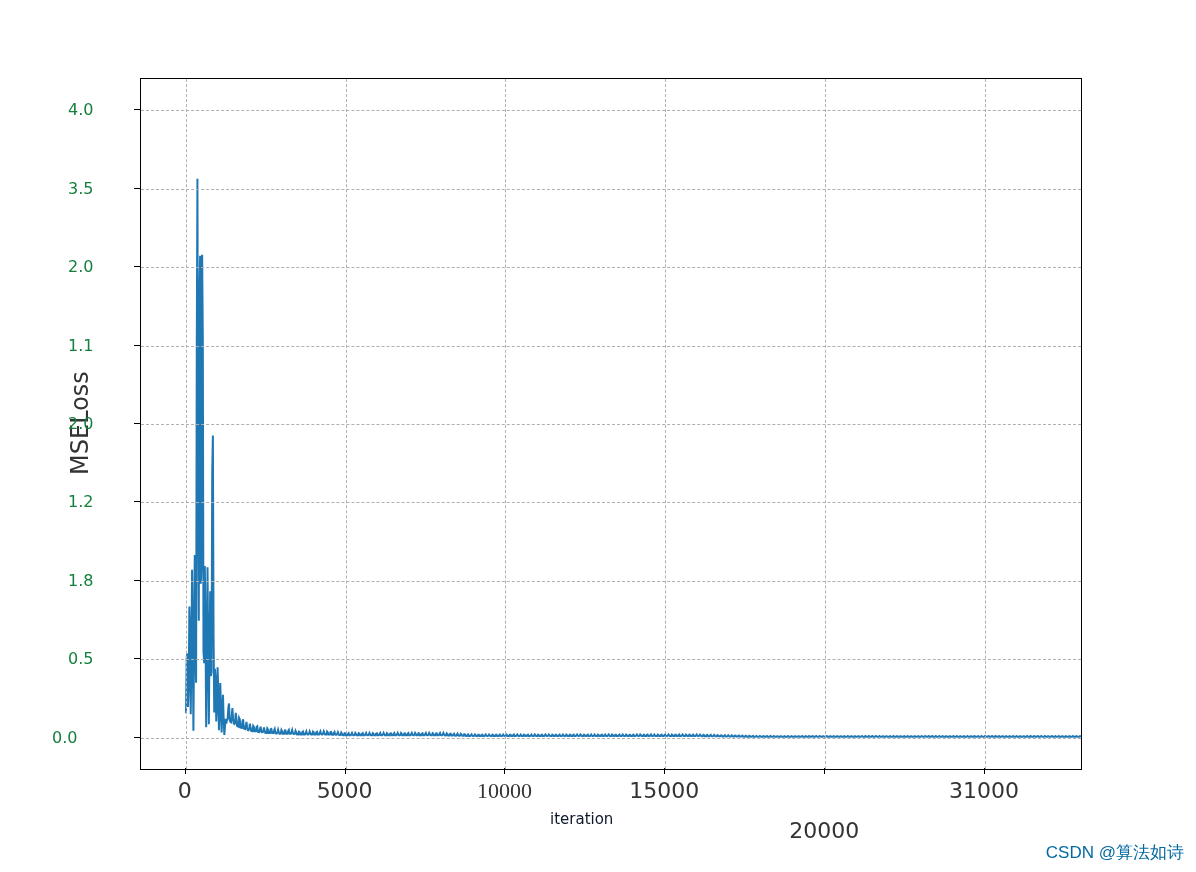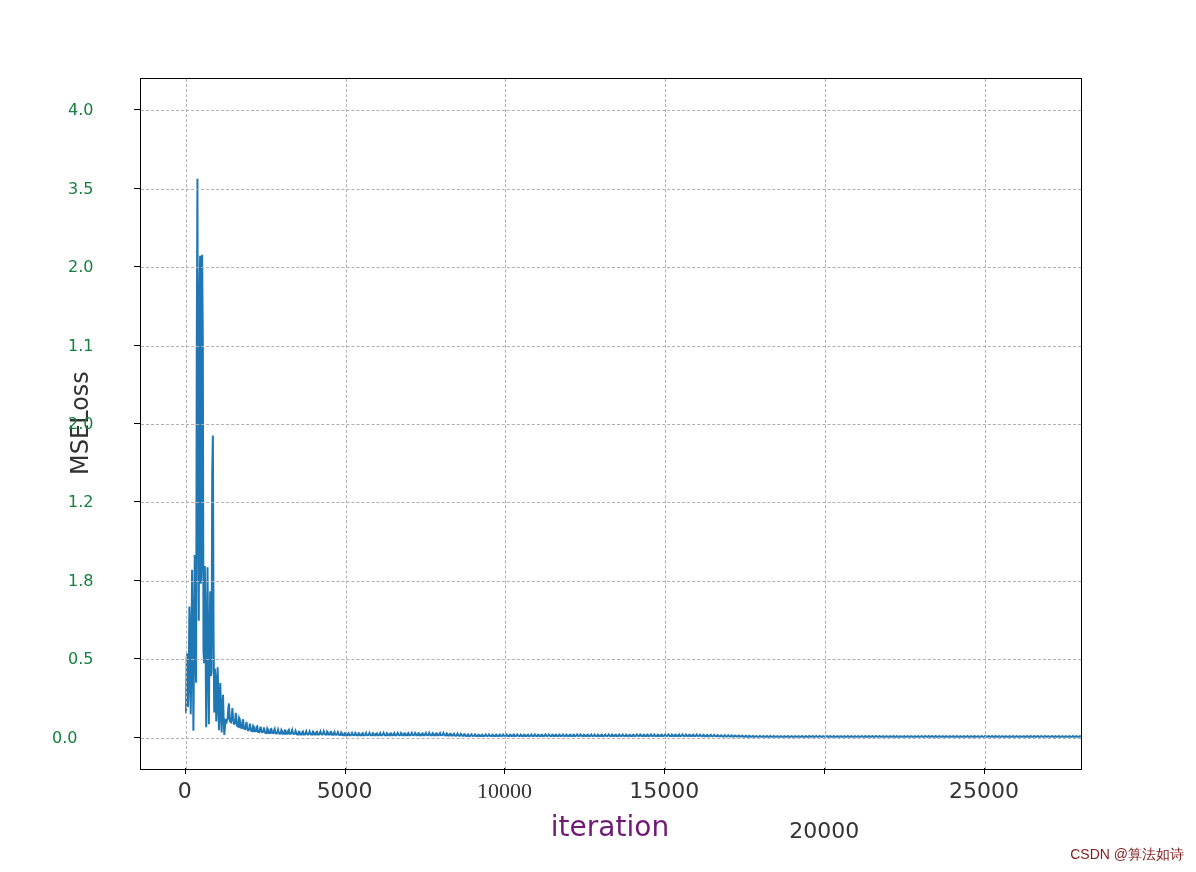--- a/index.html
+++ b/index.html
@@ -62,35 +62,34 @@
   #ylabel {
     position: absolute;
     transform: rotate(-90deg);
     transform-origin: center center;
     font-size: 24px;
     color: #333333;
     text-align: center;
   }
   #xlabel {
     position: absolute;
-    font-size: 28px;
-    color: #701a75;
-    text-align: center;
+    font-size: 15px;
+    color: #0f172a;
   }
   #line {
     position: absolute;
     left: 0;
     top: 0;
   }
   #watermark {
     position: absolute;
     right: 12px;
     bottom: 8px;
-    font-size: 14px;
-    color: #7f1d1d;
+    font-size: 17px;
+    color: #0369a1;
     font-family: Arial, sans-serif;
   }
 </style>
 </head>
 <body>
 
 <div id="figure">
   <div id="axes" style="left: 140px; top: 78px; width: 940px; height: 690px;">
     <svg id="line" width="940" height="690" viewBox="0 0 940 690">
         <path d="M45.02 634.16 L45.69 578.13 L46.36 574.44 L47.03 627.99 L47.71 605.86 L48.38 527.59 L49.05 555.42 L49.72 635.34 L50.39 583.12 L51.07 490.85 L51.74 558.73 L52.41 651.83 L53.08 562.12 L53.75 476.01 L54.42 573.23 L55.10 603.82 L55.77 267.68 L56.44 99.83 L57.11 435.98 L57.78 541.74 L58.46 213.83 L59.13 176.80 L59.80 504.71 L60.47 487.29 L61.14 175.86 L61.82 261.02 L62.49 572.45 L63.16 584.21 L63.83 486.99 L64.50 551.14 L65.18 648.36 L65.85 573.06 L66.52 488.19 L67.19 577.17 L67.86 645.34 L68.53 560.48 L69.21 512.33 L69.88 597.19 L70.55 592.85 L71.22 392.65 L71.89 356.42 L72.57 556.62 L73.24 633.40 L73.91 589.73 L74.58 598.70 L75.25 642.37 L75.93 627.84 L76.60 588.30 L77.27 611.70 L77.94 651.25 L78.61 631.23 L79.29 604.05 L79.96 630.64 L80.63 653.52 L81.30 630.45 L81.97 615.80 L82.64 638.87 L83.32 656.01 L83.99 646.95 L84.66 639.97 L85.33 644.64 L86.00 640.85 L86.68 639.46 L87.35 628.71 L88.02 624.43 L88.69 640.96 L89.36 642.76 L90.04 643.21 L90.71 637.64 L91.38 629.10 L92.05 639.38 L92.72 644.52 L93.40 645.02 L94.07 643.94 L94.74 633.77 L95.41 639.44 L96.08 646.96 L96.75 647.29 L97.43 647.61 L98.10 638.73 L98.77 640.14 L99.44 648.52 L100.11 648.69 L100.79 648.85 L101.46 642.41 L102.13 640.43 L102.80 649.47 L103.47 649.80 L104.15 650.13 L104.82 646.70 L105.49 642.98 L106.16 648.95 L106.83 651.12 L107.51 651.28 L108.18 650.06 L108.85 644.70 L109.52 648.22 L110.19 651.94 L110.86 652.11 L111.54 652.27 L112.21 646.73 L112.88 647.75 L113.55 652.36 L114.22 652.36 L114.90 652.36 L115.57 647.92 L116.24 647.28 L116.91 652.81 L117.58 652.97 L118.26 653.14 L118.93 650.27 L119.60 647.75 L120.27 652.12 L120.94 653.15 L121.62 653.18 L122.29 651.93 L122.96 648.40 L123.63 651.42 L124.30 653.84 L124.97 653.93 L125.65 653.93 L126.32 649.57 L126.99 650.72 L127.66 653.93 L128.33 653.93 L129.01 653.93 L129.68 650.22 L130.35 649.89 L131.02 653.93 L131.69 654.01 L132.37 654.09 L133.04 651.55 L133.71 650.01 L134.38 653.85 L135.05 654.42 L135.73 654.50 L136.40 653.21 L137.07 650.70 L137.74 653.21 L138.41 654.72 L139.09 654.72 L139.76 654.46 L140.43 650.98 L141.10 652.26 L141.77 654.72 L142.44 654.72 L143.12 654.72 L143.79 651.45 L144.46 651.51 L145.13 654.72 L145.80 654.72 L146.48 654.72 L147.15 652.18 L147.82 651.01 L148.49 654.56 L149.16 654.72 L149.84 654.72 L150.51 653.16 L151.18 651.02 L151.85 653.74 L152.52 654.99 L153.20 655.07 L153.87 654.67 L154.54 651.93 L155.21 653.45 L155.88 655.40 L156.55 655.49 L157.23 655.50 L157.90 652.77 L158.57 653.08 L159.24 655.50 L159.91 655.50 L160.59 655.50 L161.26 653.30 L161.93 652.62 L162.60 655.50 L163.27 655.50 L163.95 655.50 L164.62 654.01 L165.29 652.39 L165.96 654.74 L166.63 655.50 L167.31 655.50 L167.98 654.83 L168.65 652.40 L169.32 653.92 L169.99 655.50 L170.66 655.50 L171.34 655.50 L172.01 652.66 L172.68 653.23 L173.35 655.50 L174.02 655.50 L174.70 655.50 L175.37 653.14 L176.04 652.72 L176.71 655.50 L177.38 655.50 L178.06 655.50 L178.73 653.81 L179.40 652.43 L180.07 654.97 L180.74 655.50 L181.42 655.50 L182.09 654.60 L182.76 652.37 L183.43 654.13 L184.10 655.50 L184.77 655.50 L185.45 655.47 L186.12 652.57 L186.79 653.40 L187.46 655.50 L188.13 655.50 L188.81 655.51 L189.48 653.07 L190.15 652.97 L190.82 655.61 L191.49 655.64 L192.17 655.67 L192.84 653.94 L193.51 652.95 L194.18 655.50 L194.85 655.80 L195.53 655.84 L196.20 654.88 L196.87 653.17 L197.54 654.94 L198.21 655.97 L198.88 656.00 L199.56 655.82 L200.23 653.61 L200.90 654.55 L201.57 656.13 L202.24 656.17 L202.92 656.20 L203.59 654.21 L204.26 654.35 L204.93 656.28 L205.60 656.28 L206.28 656.28 L206.95 654.73 L207.62 654.07 L208.29 656.24 L208.96 656.28 L209.64 656.28 L210.31 655.28 L210.98 653.94 L211.65 655.59 L212.32 656.28 L212.99 656.28 L213.67 655.91 L214.34 653.98 L215.01 654.99 L215.68 656.28 L216.35 656.28 L217.03 656.28 L217.70 654.21 L218.37 654.50 L219.04 656.28 L219.71 656.28 L220.39 656.28 L221.06 654.60 L221.73 654.14 L222.40 656.28 L223.07 656.28 L223.75 656.28 L224.42 655.13 L225.09 653.96 L225.76 655.76 L226.43 656.28 L227.11 656.28 L227.78 655.74 L228.45 653.95 L229.12 655.14 L229.79 656.28 L230.46 656.28 L231.14 656.28 L231.81 654.13 L232.48 654.62 L233.15 656.28 L233.82 656.28 L234.50 656.28 L235.17 654.48 L235.84 654.22 L236.51 656.28 L237.18 656.28 L237.86 656.28 L238.53 654.98 L239.20 653.99 L239.87 655.93 L240.54 656.28 L241.22 656.28 L241.89 655.57 L242.56 653.94 L243.23 655.30 L243.90 656.28 L244.57 656.28 L245.25 656.22 L245.92 654.07 L246.59 654.74 L247.26 656.28 L247.93 656.28 L248.61 656.28 L249.28 654.38 L249.95 654.31 L250.62 656.28 L251.29 656.28 L251.97 656.28 L252.64 654.83 L253.31 654.03 L253.98 656.11 L254.65 656.28 L255.33 656.28 L256.00 655.40 L256.67 653.93 L257.34 655.46 L258.01 656.28 L258.68 656.28 L259.36 656.04 L260.03 654.02 L260.70 654.88 L261.37 656.28 L262.04 656.28 L262.72 656.28 L263.39 654.28 L264.06 654.41 L264.73 656.28 L265.40 656.28 L266.08 656.28 L266.75 654.70 L267.42 654.09 L268.09 656.28 L268.76 656.28 L269.44 656.28 L270.11 655.24 L270.78 653.94 L271.45 655.63 L272.12 656.28 L272.79 656.28 L273.47 655.87 L274.14 653.98 L274.81 655.03 L275.48 656.28 L276.15 656.28 L276.83 656.28 L277.50 654.19 L278.17 654.53 L278.84 656.28 L279.51 656.28 L280.19 656.28 L280.86 654.57 L281.53 654.16 L282.20 656.28 L282.87 656.28 L283.55 656.28 L284.22 655.09 L284.89 653.96 L285.56 655.80 L286.23 656.28 L286.90 656.28 L287.58 655.70 L288.25 653.95 L288.92 655.18 L289.59 656.28 L290.26 656.28 L290.94 656.28 L291.61 654.12 L292.28 654.65 L292.95 656.28 L293.62 656.28 L294.30 656.28 L294.97 654.46 L295.64 654.24 L296.31 656.28 L296.98 656.28 L297.66 656.28 L298.33 654.94 L299.00 654.00 L299.67 655.98 L300.34 656.28 L301.02 656.30 L301.69 655.56 L302.36 654.02 L303.03 655.43 L303.70 656.36 L304.37 656.38 L305.05 656.29 L305.72 654.30 L306.39 655.01 L307.06 656.44 L307.73 656.46 L308.41 656.48 L309.08 654.73 L309.75 654.75 L310.42 656.53 L311.09 656.54 L311.77 656.56 L312.44 655.27 L313.11 654.65 L313.78 656.49 L314.45 656.63 L315.13 656.64 L315.80 655.88 L316.47 654.71 L317.14 656.05 L317.81 656.71 L318.48 656.72 L319.16 656.51 L319.83 654.94 L320.50 655.69 L321.17 656.79 L321.84 656.81 L322.52 656.82 L323.19 655.29 L323.86 655.46 L324.53 656.87 L325.20 656.89 L325.88 656.91 L326.55 655.74 L327.22 655.37 L327.89 656.95 L328.56 656.97 L329.24 656.99 L329.91 656.25 L330.58 655.41 L331.25 656.62 L331.92 657.05 L332.59 657.07 L333.27 656.76 L333.94 655.52 L334.61 656.26 L335.28 657.07 L335.95 657.07 L336.63 657.07 L337.30 655.66 L337.97 655.92 L338.64 657.07 L339.31 657.07 L339.99 657.07 L340.66 655.91 L341.33 655.67 L342.00 657.07 L342.67 657.07 L343.35 657.07 L344.02 656.24 L344.69 655.53 L345.36 656.78 L346.03 657.07 L346.70 657.07 L347.38 656.65 L348.05 655.51 L348.72 656.36 L349.39 657.07 L350.06 657.07 L350.74 657.07 L351.41 655.61 L352.08 656.00 L352.75 657.07 L353.42 657.07 L354.10 657.07 L354.77 655.83 L355.44 655.72 L356.11 657.07 L356.78 657.07 L357.46 657.07 L358.13 656.15 L358.80 655.55 L359.47 656.89 L360.14 657.07 L360.81 657.07 L361.49 656.53 L362.16 655.50 L362.83 656.47 L363.50 657.07 L364.17 657.07 L364.85 656.97 L365.52 655.57 L366.19 656.09 L366.86 657.07 L367.53 657.07 L368.21 657.07 L368.88 655.76 L369.55 655.79 L370.22 657.07 L370.89 657.07 L371.57 657.07 L372.24 656.05 L372.91 655.59 L373.58 657.01 L374.25 657.07 L374.92 657.07 L375.60 656.43 L376.27 655.50 L376.94 656.58 L377.61 657.07 L378.28 657.07 L378.96 656.85 L379.63 655.54 L380.30 656.18 L380.97 657.07 L381.64 657.07 L382.32 657.07 L382.99 655.70 L383.66 655.86 L384.33 657.07 L385.00 657.07 L385.68 657.07 L386.35 655.97 L387.02 655.63 L387.69 657.07 L388.36 657.07 L389.04 657.07 L389.71 656.32 L390.38 655.51 L391.05 656.69 L391.72 657.07 L392.39 657.07 L393.07 656.73 L393.74 655.52 L394.41 656.28 L395.08 657.07 L395.75 657.07 L396.43 657.07 L397.10 655.65 L397.77 655.94 L398.44 657.07 L399.11 657.07 L399.79 657.07 L400.46 655.89 L401.13 655.68 L401.80 657.07 L402.47 657.07 L403.15 657.07 L403.82 656.22 L404.49 655.53 L405.16 656.81 L405.83 657.07 L406.50 657.07 L407.18 656.62 L407.85 655.50 L408.52 656.39 L409.19 657.07 L409.86 657.07 L410.54 657.05 L411.21 655.60 L411.88 656.02 L412.55 657.07 L413.22 657.07 L413.90 657.07 L414.57 655.81 L415.24 655.74 L415.91 657.07 L416.58 657.07 L417.26 657.07 L417.93 656.12 L418.60 655.56 L419.27 656.92 L419.94 657.07 L420.61 657.07 L421.29 656.51 L421.96 655.50 L422.63 656.49 L423.30 657.07 L423.97 657.07 L424.65 656.94 L425.32 655.56 L425.99 656.11 L426.66 657.07 L427.33 657.07 L428.01 657.07 L428.68 655.75 L429.35 655.80 L430.02 657.07 L430.69 657.07 L431.37 657.07 L432.04 656.03 L432.71 655.60 L433.38 657.04 L434.05 657.07 L434.72 657.07 L435.40 656.40 L436.07 655.50 L436.74 656.61 L437.41 657.07 L438.08 657.07 L438.76 656.82 L439.43 655.53 L440.10 656.21 L440.77 657.07 L441.44 657.07 L442.12 657.07 L442.79 655.69 L443.46 655.88 L444.13 657.07 L444.80 657.07 L445.48 657.07 L446.15 655.95 L446.82 655.64 L447.49 657.07 L448.16 657.07 L448.83 657.07 L449.51 656.29 L450.18 655.52 L450.85 656.72 L451.52 657.07 L452.19 657.07 L452.87 656.70 L453.54 655.51 L454.21 656.31 L454.88 657.07 L455.55 657.07 L456.23 657.07 L456.90 655.63 L457.57 655.96 L458.24 657.07 L458.91 657.07 L459.59 657.07 L460.26 655.87 L460.93 655.69 L461.60 657.07 L462.27 657.07 L462.94 657.07 L463.62 656.19 L464.29 655.54 L464.96 656.84 L465.63 657.07 L466.30 657.07 L466.98 656.59 L467.65 655.50 L468.32 656.41 L468.99 657.07 L469.66 657.07 L470.34 657.02 L471.01 655.59 L471.68 656.04 L472.35 657.07 L473.02 657.07 L473.70 657.07 L474.37 655.79 L475.04 655.75 L475.71 657.07 L476.38 657.07 L477.06 657.07 L477.73 656.10 L478.40 655.57 L479.07 656.95 L479.74 657.07 L480.41 657.07 L481.09 656.48 L481.76 655.50 L482.43 656.52 L483.10 657.07 L483.77 657.07 L484.45 656.91 L485.12 655.56 L485.79 656.14 L486.46 657.07 L487.13 657.07 L487.81 657.07 L488.48 655.73 L489.15 655.82 L489.82 657.07 L490.49 657.07 L491.17 657.07 L491.84 656.01 L492.51 655.61 L493.18 657.07 L493.85 657.07 L494.52 657.07 L495.20 656.37 L495.87 655.51 L496.54 656.63 L497.21 657.07 L497.88 657.07 L498.56 656.79 L499.23 655.53 L499.90 656.23 L500.57 657.07 L501.24 657.07 L501.92 657.07 L502.59 655.67 L503.26 655.90 L503.93 657.07 L504.60 657.07 L505.28 657.07 L505.95 655.92 L506.62 655.65 L507.29 657.07 L507.96 657.07 L508.63 657.07 L509.31 656.27 L509.98 655.52 L510.65 656.75 L511.32 657.07 L511.99 657.07 L512.67 656.67 L513.34 655.51 L514.01 656.34 L514.68 657.07 L515.35 657.07 L516.03 657.07 L516.70 655.62 L517.37 655.98 L518.04 657.07 L518.71 657.07 L519.39 657.07 L520.06 655.85 L520.73 655.71 L521.40 657.07 L522.07 657.07 L522.74 657.07 L523.42 656.17 L524.09 655.55 L524.76 656.86 L525.43 657.07 L526.10 657.07 L526.78 656.56 L527.45 655.50 L528.12 656.44 L528.79 657.07 L529.46 657.07 L530.14 656.99 L530.81 655.58 L531.48 656.07 L532.15 657.07 L532.82 657.07 L533.50 657.07 L534.17 655.78 L534.84 655.77 L535.51 657.07 L536.18 657.07 L536.85 657.07 L537.53 656.07 L538.20 655.58 L538.87 656.98 L539.54 657.07 L540.21 657.07 L540.89 656.45 L541.56 655.50 L542.23 656.55 L542.90 657.07 L543.57 657.07 L544.25 656.88 L544.92 655.55 L545.59 656.16 L546.26 657.07 L546.93 657.07 L547.61 657.07 L548.28 655.71 L548.95 655.84 L549.62 657.07 L550.29 657.07 L550.96 657.07 L551.64 655.99 L552.31 655.62 L552.98 657.07 L553.65 657.07 L554.32 657.07 L555.00 656.34 L555.67 655.51 L556.34 656.66 L557.01 657.08 L557.68 657.08 L558.36 656.79 L559.03 655.59 L559.70 656.32 L560.37 657.12 L561.04 657.13 L561.72 657.13 L562.39 655.80 L563.06 656.06 L563.73 657.16 L564.40 657.17 L565.08 657.18 L565.75 656.11 L566.42 655.90 L567.09 657.20 L567.76 657.21 L568.43 657.22 L569.11 656.48 L569.78 655.85 L570.45 656.98 L571.12 657.25 L571.79 657.26 L572.47 656.90 L573.14 655.92 L573.81 656.67 L574.48 657.29 L575.15 657.30 L575.83 657.31 L576.50 656.09 L577.17 656.43 L577.84 657.33 L578.51 657.34 L579.19 657.35 L579.86 656.35 L580.53 656.28 L581.20 657.37 L581.87 657.38 L582.54 657.39 L583.22 656.67 L583.89 656.22 L584.56 657.28 L585.23 657.42 L585.90 657.43 L586.58 657.03 L587.25 656.26 L587.92 657.00 L588.59 657.46 L589.26 657.47 L589.94 657.40 L590.61 656.39 L591.28 656.79 L591.95 657.51 L592.62 657.51 L593.30 657.52 L593.97 656.61 L594.64 656.64 L595.31 657.55 L595.98 657.55 L596.65 657.56 L597.33 656.88 L598.00 656.58 L598.67 657.55 L599.34 657.60 L600.01 657.60 L600.69 657.19 L601.36 656.61 L602.03 657.31 L602.70 657.64 L603.37 657.65 L604.05 657.51 L604.72 656.71 L605.39 657.13 L606.06 657.68 L606.73 657.69 L607.41 657.69 L608.08 656.89 L608.75 657.00 L609.42 657.72 L610.09 657.73 L610.76 657.74 L611.44 657.12 L612.11 656.94 L612.78 657.76 L613.45 657.77 L614.12 657.78 L614.80 657.38 L615.47 656.96 L616.14 657.60 L616.81 657.81 L617.48 657.82 L618.16 657.65 L618.83 657.04 L619.50 657.45 L620.17 657.85 L620.84 657.85 L621.52 657.85 L622.19 657.14 L622.86 657.29 L623.53 657.85 L624.20 657.85 L624.87 657.85 L625.55 657.26 L626.22 657.16 L626.89 657.85 L627.56 657.85 L628.23 657.85 L628.91 657.43 L629.58 657.08 L630.25 657.72 L630.92 657.85 L631.59 657.85 L632.27 657.63 L632.94 657.07 L633.61 657.51 L634.28 657.85 L634.95 657.85 L635.63 657.84 L636.30 657.12 L636.97 657.33 L637.64 657.85 L638.31 657.85 L638.98 657.85 L639.66 657.22 L640.33 657.19 L641.00 657.85 L641.67 657.85 L642.34 657.85 L643.02 657.38 L643.69 657.10 L644.36 657.78 L645.03 657.85 L645.70 657.85 L646.38 657.57 L647.05 657.07 L647.72 657.57 L648.39 657.85 L649.06 657.85 L649.74 657.78 L650.41 657.10 L651.08 657.38 L651.75 657.85 L652.42 657.85 L653.10 657.85 L653.77 657.19 L654.44 657.22 L655.11 657.85 L655.78 657.85 L656.45 657.85 L657.13 657.33 L657.80 657.12 L658.47 657.84 L659.14 657.85 L659.81 657.85 L660.49 657.52 L661.16 657.07 L661.83 657.62 L662.50 657.85 L663.17 657.85 L663.85 657.73 L664.52 657.09 L665.19 657.42 L665.86 657.85 L666.53 657.85 L667.21 657.85 L667.88 657.16 L668.55 657.26 L669.22 657.85 L669.89 657.85 L670.56 657.85 L671.24 657.29 L671.91 657.14 L672.58 657.85 L673.25 657.85 L673.92 657.85 L674.60 657.46 L675.27 657.08 L675.94 657.68 L676.61 657.85 L677.28 657.85 L677.96 657.67 L678.63 657.08 L679.30 657.47 L679.97 657.85 L680.64 657.85 L681.32 657.85 L681.99 657.13 L682.66 657.30 L683.33 657.85 L684.00 657.85 L684.67 657.85 L685.35 657.25 L686.02 657.17 L686.69 657.85 L687.36 657.85 L688.03 657.85 L688.71 657.41 L689.38 657.09 L690.05 657.74 L690.72 657.85 L691.39 657.85 L692.07 657.61 L692.74 657.07 L693.41 657.53 L694.08 657.85 L694.75 657.85 L695.43 657.83 L696.10 657.11 L696.77 657.34 L697.44 657.85 L698.11 657.85 L698.78 657.85 L699.46 657.21 L700.13 657.20 L700.80 657.85 L701.47 657.85 L702.14 657.85 L702.82 657.37 L703.49 657.10 L704.16 657.80 L704.83 657.85 L705.50 657.85 L706.18 657.56 L706.85 657.07 L707.52 657.58 L708.19 657.85 L708.86 657.85 L709.54 657.77 L710.21 657.10 L710.88 657.39 L711.55 657.85 L712.22 657.85 L712.89 657.85 L713.57 657.18 L714.24 657.23 L714.91 657.85 L715.58 657.85 L716.25 657.85 L716.93 657.32 L717.60 657.12 L718.27 657.85 L718.94 657.85 L719.61 657.85 L720.29 657.50 L720.96 657.07 L721.63 657.64 L722.30 657.85 L722.97 657.85 L723.65 657.71 L724.32 657.08 L724.99 657.44 L725.66 657.85 L726.33 657.85 L727.01 657.85 L727.68 657.15 L728.35 657.27 L729.02 657.85 L729.69 657.85 L730.36 657.85 L731.04 657.28 L731.71 657.15 L732.38 657.85 L733.05 657.85 L733.72 657.85 L734.40 657.45 L735.07 657.08 L735.74 657.69 L736.41 657.85 L737.08 657.85 L737.76 657.65 L738.43 657.07 L739.10 657.49 L739.77 657.85 L740.44 657.85 L741.12 657.85 L741.79 657.13 L742.46 657.31 L743.13 657.85 L743.80 657.85 L744.47 657.85 L745.15 657.24 L745.82 657.17 L746.49 657.85 L747.16 657.85 L747.83 657.85 L748.51 657.40 L749.18 657.09 L749.85 657.75 L750.52 657.85 L751.19 657.85 L751.87 657.60 L752.54 657.07 L753.21 657.54 L753.88 657.85 L754.55 657.85 L755.23 657.81 L755.90 657.11 L756.57 657.35 L757.24 657.85 L757.91 657.85 L758.58 657.85 L759.26 657.21 L759.93 657.20 L760.60 657.85 L761.27 657.85 L761.94 657.85 L762.62 657.35 L763.29 657.11 L763.96 657.81 L764.63 657.85 L765.30 657.85 L765.98 657.54 L766.65 657.07 L767.32 657.59 L767.99 657.85 L768.66 657.85 L769.34 657.75 L770.01 657.09 L770.68 657.40 L771.35 657.85 L772.02 657.85 L772.69 657.85 L773.37 657.17 L774.04 657.24 L774.71 657.85 L775.38 657.85 L776.05 657.85 L776.73 657.31 L777.40 657.13 L778.07 657.85 L778.74 657.85 L779.41 657.85 L780.09 657.49 L780.76 657.07 L781.43 657.65 L782.10 657.85 L782.77 657.85 L783.45 657.70 L784.12 657.08 L784.79 657.45 L785.46 657.85 L786.13 657.85 L786.80 657.85 L787.48 657.15 L788.15 657.28 L788.82 657.85 L789.49 657.85 L790.16 657.85 L790.84 657.27 L791.51 657.15 L792.18 657.85 L792.85 657.85 L793.52 657.85 L794.20 657.44 L794.87 657.08 L795.54 657.71 L796.21 657.85 L796.88 657.85 L797.56 657.64 L798.23 657.07 L798.90 657.50 L799.57 657.85 L800.24 657.85 L800.91 657.85 L801.59 657.12 L802.26 657.32 L802.93 657.85 L803.60 657.85 L804.27 657.85 L804.95 657.23 L805.62 657.18 L806.29 657.85 L806.96 657.85 L807.63 657.85 L808.31 657.39 L808.98 657.09 L809.65 657.77 L810.32 657.85 L810.99 657.85 L811.67 657.58 L812.34 657.07 L813.01 657.55 L813.68 657.85 L814.35 657.85 L815.03 657.80 L815.70 657.10 L816.37 657.36 L817.04 657.85 L817.71 657.85 L818.38 657.85 L819.06 657.20 L819.73 657.21 L820.40 657.85 L821.07 657.85 L821.74 657.85 L822.42 657.34 L823.09 657.11 L823.76 657.83 L824.43 657.85 L825.10 657.85 L825.78 657.53 L826.45 657.07 L827.12 657.61 L827.79 657.85 L828.46 657.85 L829.14 657.74 L829.81 657.09 L830.48 657.41 L831.15 657.85 L831.82 657.85 L832.49 657.85 L833.17 657.17 L833.84 657.25 L834.51 657.85 L835.18 657.85 L835.85 657.85 L836.53 657.30 L837.20 657.13 L837.87 657.85 L838.54 657.85 L839.21 657.85 L839.89 657.48 L840.56 657.07 L841.23 657.67 L841.90 657.85 L842.57 657.85 L843.25 657.68 L843.92 657.08 L844.59 657.46 L845.26 657.85 L845.93 657.85 L846.60 657.85 L847.28 657.14 L847.95 657.29 L848.62 657.85 L849.29 657.85 L849.96 657.85 L850.64 657.26 L851.31 657.16 L851.98 657.85 L852.65 657.85 L853.32 657.85 L854.00 657.43 L854.67 657.08 L855.34 657.72 L856.01 657.85 L856.68 657.85 L857.36 657.62 L858.03 657.07 L858.70 657.51 L859.37 657.85 L860.04 657.85 L860.71 657.84 L861.39 657.12 L862.06 657.33 L862.73 657.85 L863.40 657.85 L864.07 657.85 L864.75 657.22 L865.42 657.19 L866.09 657.85 L866.76 657.85 L867.43 657.85 L868.11 657.38 L868.78 657.10 L869.45 657.78 L870.12 657.85 L870.79 657.85 L871.47 657.57 L872.14 657.07 L872.81 657.57 L873.48 657.85 L874.15 657.85 L874.82 657.78 L875.50 657.10 L876.17 657.38 L876.84 657.85 L877.51 657.85 L878.18 657.85 L878.86 657.19 L879.53 657.22 L880.20 657.85 L880.87 657.85 L881.54 657.85 L882.22 657.33 L882.89 657.12 L883.56 657.84 L884.23 657.85 L884.90 657.85 L885.58 657.52 L886.25 657.07 L886.92 657.62 L887.59 657.85 L888.26 657.85 L888.93 657.72 L889.61 657.08 L890.28 657.42 L890.95 657.85 L891.62 657.85 L892.29 657.85 L892.97 657.16 L893.64 657.26 L894.31 657.85 L894.98 657.85 L895.65 657.85 L896.33 657.29 L897.00 657.14 L897.67 657.85 L898.34 657.85 L899.01 657.85 L899.69 657.46 L900.36 657.08 L901.03 657.68 L901.70 657.85 L902.37 657.85 L903.05 657.67 L903.72 657.08 L904.39 657.47 L905.06 657.85 L905.73 657.85 L906.40 657.85 L907.08 657.13 L907.75 657.30 L908.42 657.85 L909.09 657.85 L909.76 657.85 L910.44 657.25 L911.11 657.17 L911.78 657.85 L912.45 657.85 L913.12 657.85 L913.80 657.41 L914.47 657.09 L915.14 657.74 L915.81 657.85 L916.48 657.85 L917.16 657.61 L917.83 657.07 L918.50 657.53 L919.17 657.85 L919.84 657.85 L920.51 657.83 L921.19 657.11 L921.86 657.34 L922.53 657.85 L923.20 657.85 L923.87 657.85 L924.55 657.21 L925.22 657.20 L925.89 657.85 L926.56 657.85 L927.23 657.85 L927.91 657.37 L928.58 657.10 L929.25 657.80 L929.92 657.85 L930.59 657.85 L931.27 657.56 L931.94 657.07 L932.61 657.58 L933.28 657.85 L933.95 657.85 L934.62 657.77 L935.30 657.10 L935.97 657.39 L936.64 657.85 L937.31 657.85 L937.98 657.85 L938.66 657.18 L939.33 657.23 L940.00 657.85 " stroke="#1f77b4" stroke-width="2" fill="none"></path>
@@ -136,14 +135,14 @@
     <div class="xtick" style="left: 184.762px; top: 778px;">0</div>
     <div class="tickmark" style="left: 344.626px; top: 768px; width: 1px; height: 6px;"></div>
     <div class="xtick" style="left: 344.626px; top: 778px;">5000</div>
     <div class="tickmark" style="left: 504.49px; top: 768px; width: 1px; height: 6px;"></div>
     <div class="xtick" style="left: 504.49px; top: 778px; font-family: Liberation Serif, serif;">10000</div>
     <div class="tickmark" style="left: 664.354px; top: 768px; width: 1px; height: 6px;"></div>
     <div class="xtick" style="left: 664.354px; top: 778px;">15000</div>
     <div class="tickmark" style="left: 824.218px; top: 768px; width: 1px; height: 6px;"></div>
     <div class="xtick" style="left: 824.218px; top: 778px; margin-top: 40px;">20000</div>
     <div class="tickmark" style="left: 984.082px; top: 768px; width: 1px; height: 6px;"></div>
-    <div class="xtick" style="left: 984.082px; top: 778px;">25000</div>
+    <div class="xtick" style="left: 984.082px; top: 778px;">31000</div>
   </div>
 
 </body></html>

